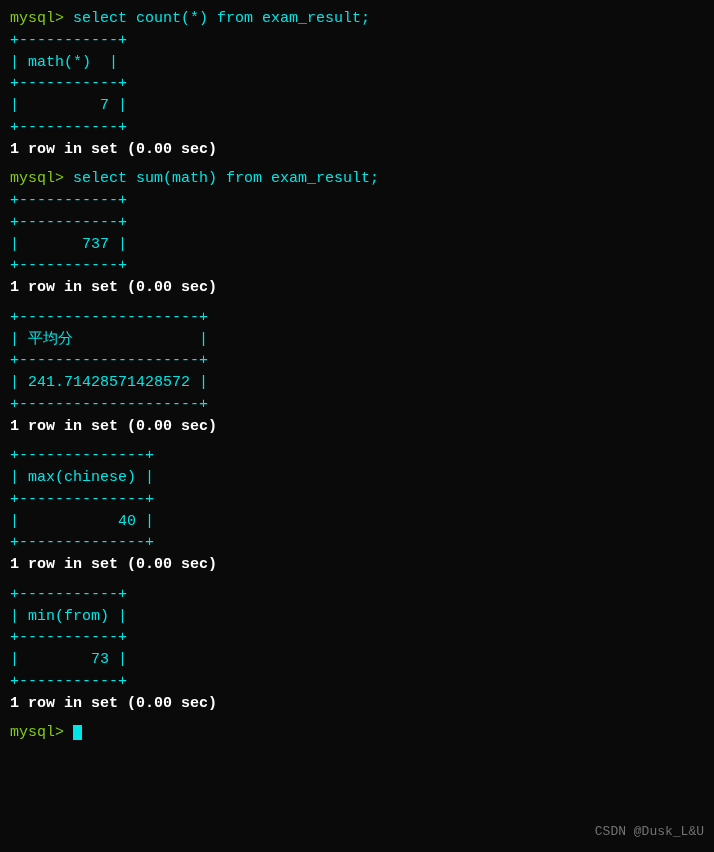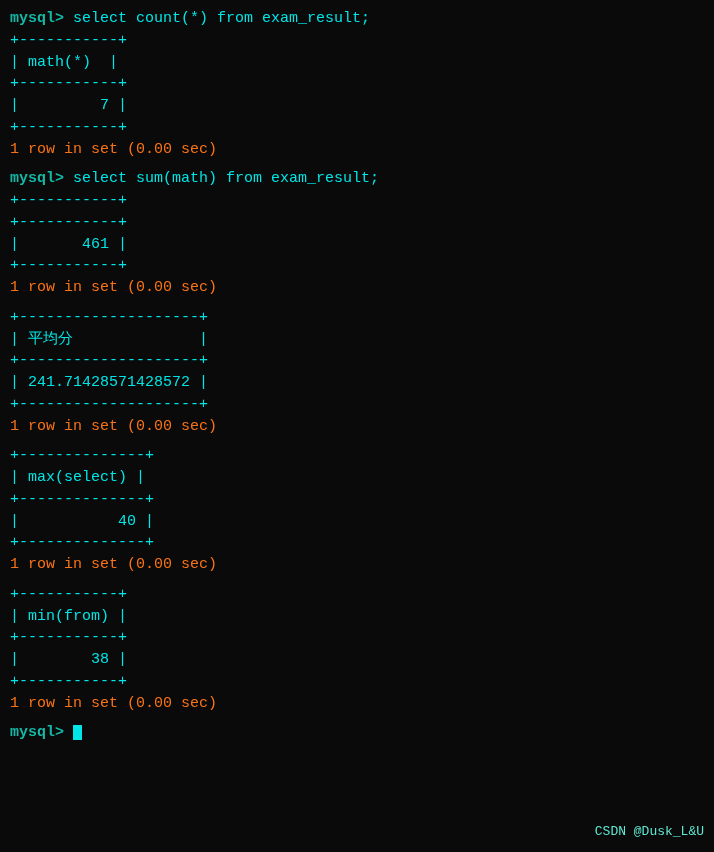--- a/index.html
+++ b/index.html
@@ -7,29 +7,29 @@
       background-color: #0a0a0a;
       color: #00e5e5;
       font-family: 'Courier New', Courier, monospace;
       font-size: 15px;
       line-height: 1.45;
       width: 714px;
       min-height: 852px;
       padding: 8px 10px 10px 10px;
       position: relative;
     }
-    .prompt { color: #14b8a6; font-weight: bold; }
+    .prompt { color: #84cc16; }
     .line { white-space: pre; }
     .table-line { color: #00e5e5; }
-    .row-info { color: #f97316; margin-bottom: 8px; }
+    .row-info { color: #ffffff; margin-bottom: 8px; font-weight: bold; }
     .watermark {
       position: absolute;
       bottom: 10px;
       right: 10px;
-      color: #5eead4;
+      color: #737373;
       font-size: 13px;
     }
     .cursor {
       display: inline-block;
       width: 9px;
       height: 15px;
       background: #00e5e5;
       vertical-align: middle;
       animation: blink 1s step-end infinite;
     }
@@ -43,41 +43,41 @@
     <div class="line table-line">+-----------+</div>
     <div class="line table-line">| math(*)  |</div>
     <div class="line table-line">+-----------+</div>
     <div class="line table-line">|         7 |</div>
     <div class="line table-line">+-----------+</div>
     <div class="line row-info">1 row in set (0.00 sec)</div>
     <div class="line"></div>
     <div class="line"><span class="prompt">mysql&gt; </span>select sum(math) from exam_result;</div>
     <div class="line table-line">+-----------+</div>
     <div class="line table-line">+-----------+</div>
-    <div class="line table-line">|       461 |</div>
+    <div class="line table-line">|       737 |</div>
     <div class="line table-line">+-----------+</div>
     <div class="line row-info">1 row in set (0.00 sec)</div>
     <div class="line"></div>
     <div class="line table-line">+--------------------+</div>
     <div class="line table-line">| 平均分              |</div>
     <div class="line table-line">+--------------------+</div>
     <div class="line table-line">| 241.71428571428572 |</div>
     <div class="line table-line">+--------------------+</div>
     <div class="line row-info">1 row in set (0.00 sec)</div>
     <div class="line"></div>
     <div class="line table-line">+--------------+</div>
-    <div class="line table-line">| max(select) |</div>
+    <div class="line table-line">| max(chinese) |</div>
     <div class="line table-line">+--------------+</div>
     <div class="line table-line">|           40 |</div>
     <div class="line table-line">+--------------+</div>
     <div class="line row-info">1 row in set (0.00 sec)</div>
     <div class="line"></div>
     <div class="line table-line">+-----------+</div>
     <div class="line table-line">| min(from) |</div>
     <div class="line table-line">+-----------+</div>
-    <div class="line table-line">|        38 |</div>
+    <div class="line table-line">|        73 |</div>
     <div class="line table-line">+-----------+</div>
     <div class="line row-info">1 row in set (0.00 sec)</div>
     <div class="line"></div>
     <div class="line"><span class="prompt">mysql&gt; </span><span class="cursor"></span></div>
   </div>
 
 <div class="watermark">CSDN @Dusk_L&amp;U</div>
 
 </body></html>

